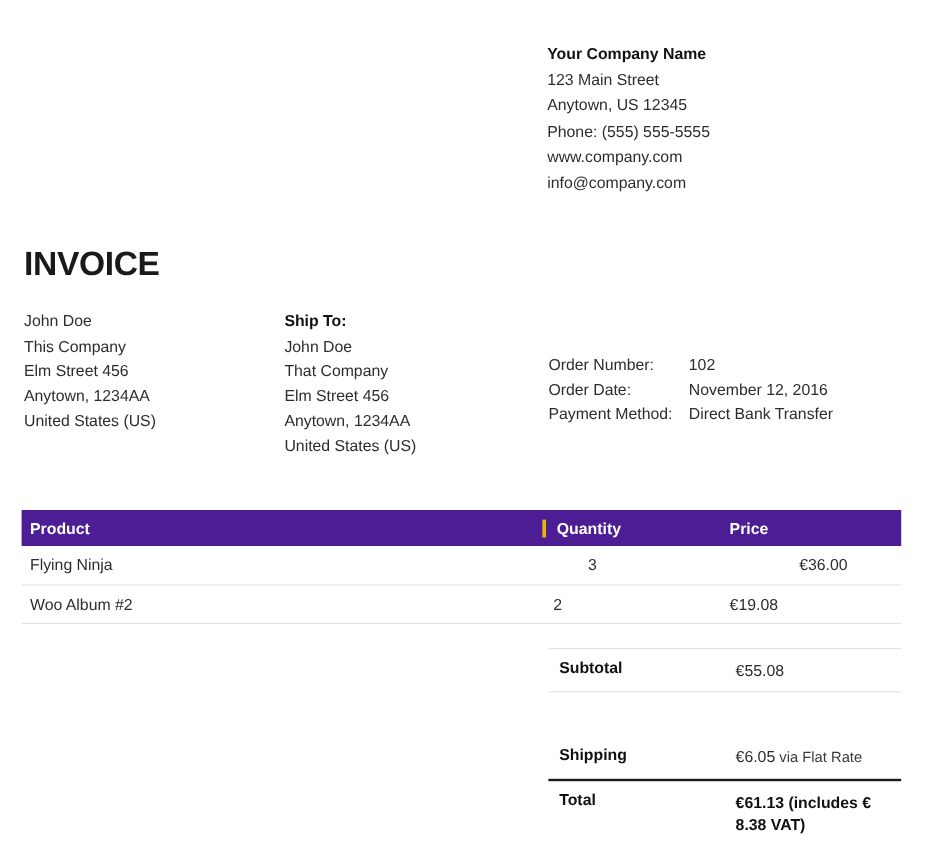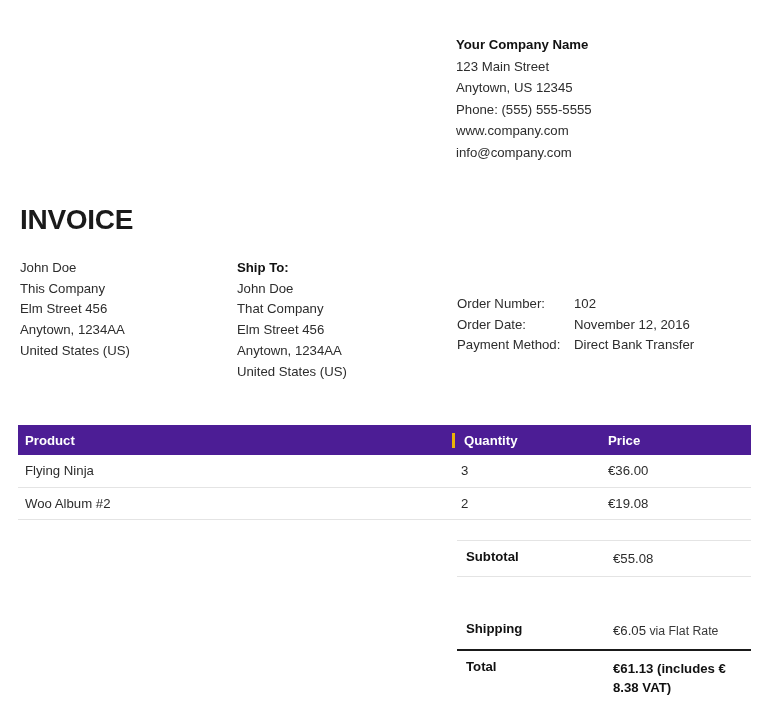--- a/index.html
+++ b/index.html
@@ -158,21 +158,21 @@
     border-left: 3px solid #eab308;
   }
   .items-row {
     display: flex;
     align-items: center;
     height: 31.5px;
     font-size: 13.2px;
     color: #2d2d2d;
     border-bottom: 1px solid #e4e4e4;
   }
-  .items-row.first { border-top: none; }
+  .items-row.first { border-top: none; gap: 29px; }
 
   
   .totals {
     position: absolute;
     left: 457px;
     top: 540px;
     width: 294px;
     border-top: 1px solid #e4e4e4;
   }
   .tot-row {

